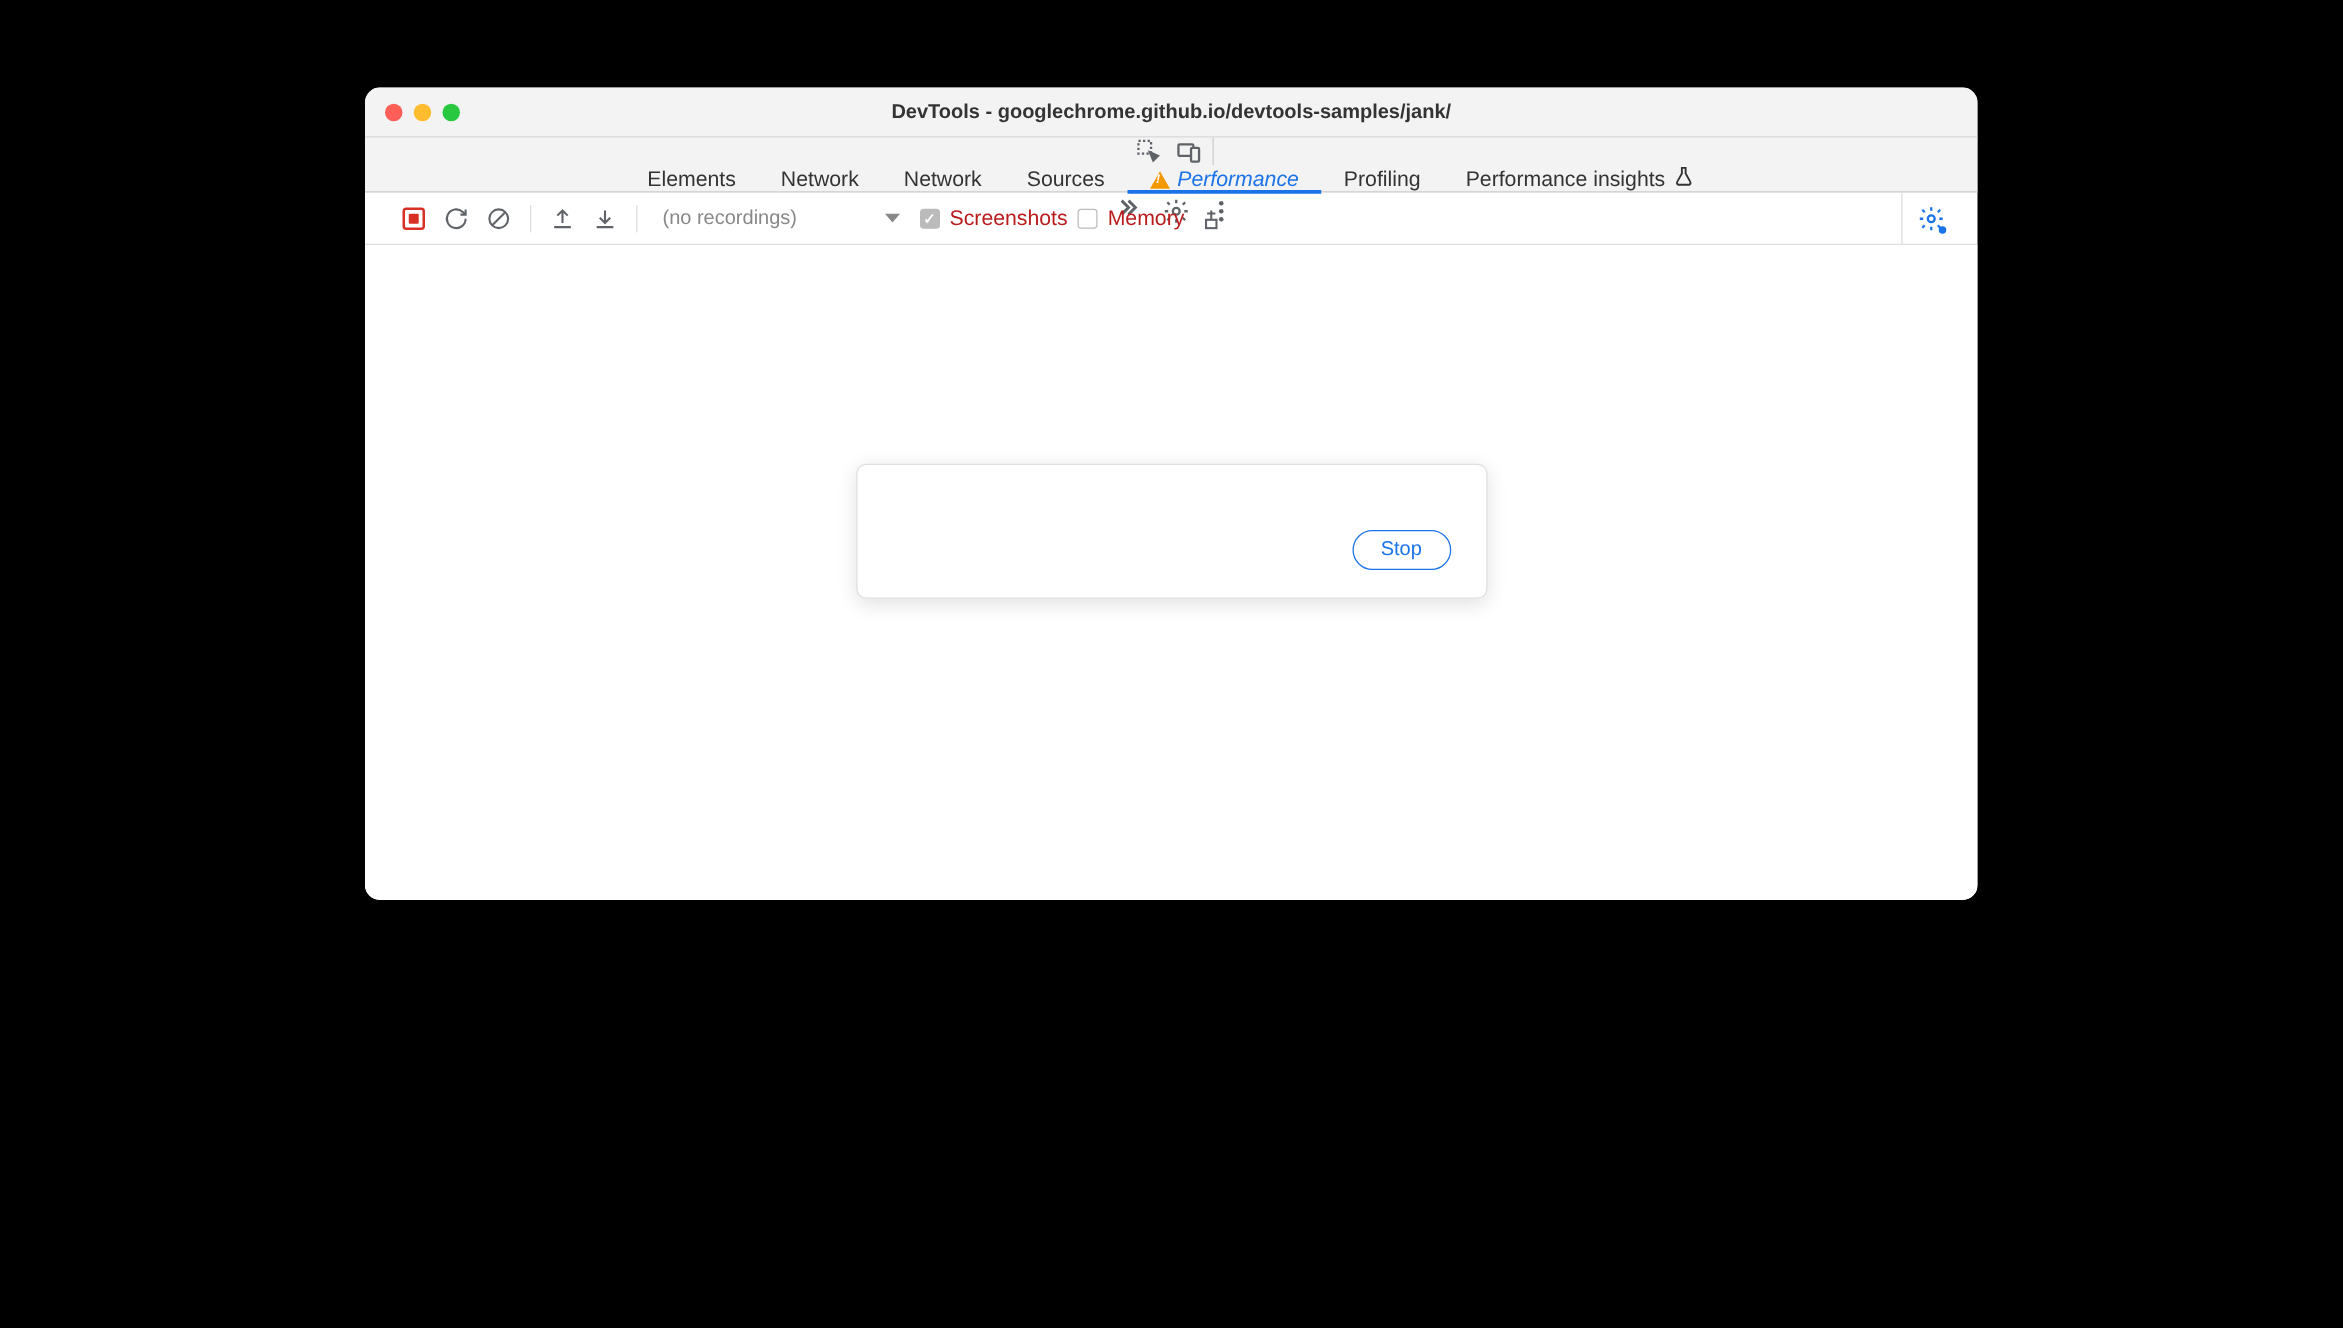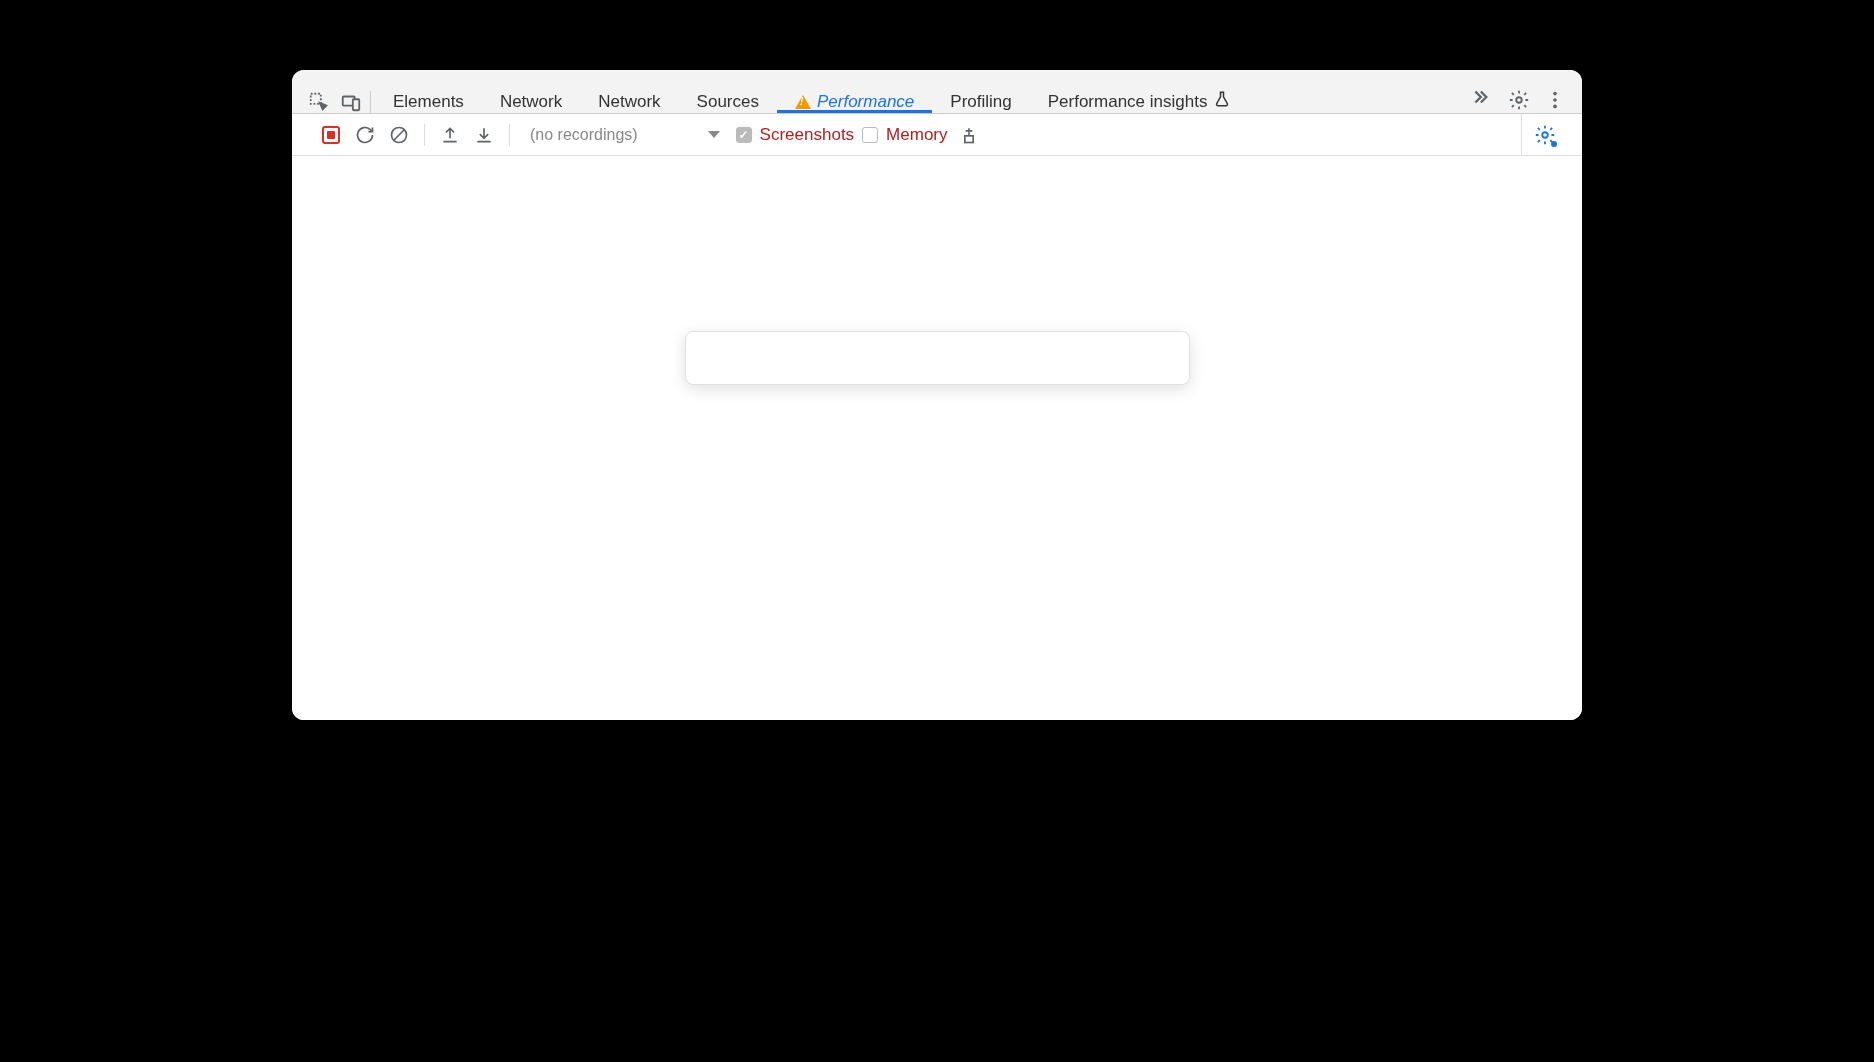--- a/index.html
+++ b/index.html
@@ -51,22 +51,23 @@
       font-size: 16px;
       font-weight: 600;
       color: #333;
       pointer-events: none;
     }
     .tabbar {
       height: 44px;
       background: #f3f3f3;
       border-bottom: 1px solid #ccc;
       display: flex;
-      align-items: flex-end;
+      align-items: center;
       padding: 0 8px;
+      flex-direction: column;
     }
     .tabbar-icons {
       display: flex;
       align-items: center;
       gap: 10px;
       padding: 0 8px;
       border-right: 1px solid #ccc;
       margin-right: 4px;
     }
     .tab-icon {
@@ -285,20 +286,28 @@
       background: #fff;
       border-radius: 20px;
       font-size: 16px;
       cursor: pointer;
     }
   </style>
 </head>
 <body>
 
 <div class="window">
+  <div class="titlebar">
+    <div class="traffic-lights">
+      <div class="traffic-light tl-close"></div>
+      <div class="traffic-light tl-min"></div>
+      <div class="traffic-light tl-max"></div>
+    </div>
+    <div class="window-title">DevTools - googlechrome.github.io/devtools-samples/jank/</div>
+  </div>
 
   <div class="tabbar">
     <div class="tabbar-icons">
       <div class="tab-icon">
         <svg viewBox="0 0 24 24" fill="none" stroke="currentColor" stroke-width="2">
             <rect x="3" y="3" width="11" height="11" stroke-dasharray="2 2"></rect>
             <path d="M13 13 L20 16 L16 20 Z" fill="currentColor"></path>
           </svg>
       </div>
       <div class="tab-icon">
@@ -410,15 +419,18 @@
       <svg width="22" height="22" viewBox="0 0 24 24" fill="none" stroke="#1a73e8" stroke-width="2">
           <circle cx="12" cy="12" r="3"></circle>
           <path d="M12 2v3M12 19v3M4.2 4.2l2.1 2.1M17.7 17.7l2.1 2.1M2 12h3M19 12h3M4.2 19.8l2.1-2.1M17.7 6.3l2.1-2.1"></path>
         </svg>
       <span class="dot"></span>
     </div>
   </div>
 
   <div class="content">
     <div class="dialog">
+      <div class="dialog-actions">
+        <button class="stop-btn">Stop</button>
+      </div>
     </div>
   </div>
 </div>
 
 </body></html>

